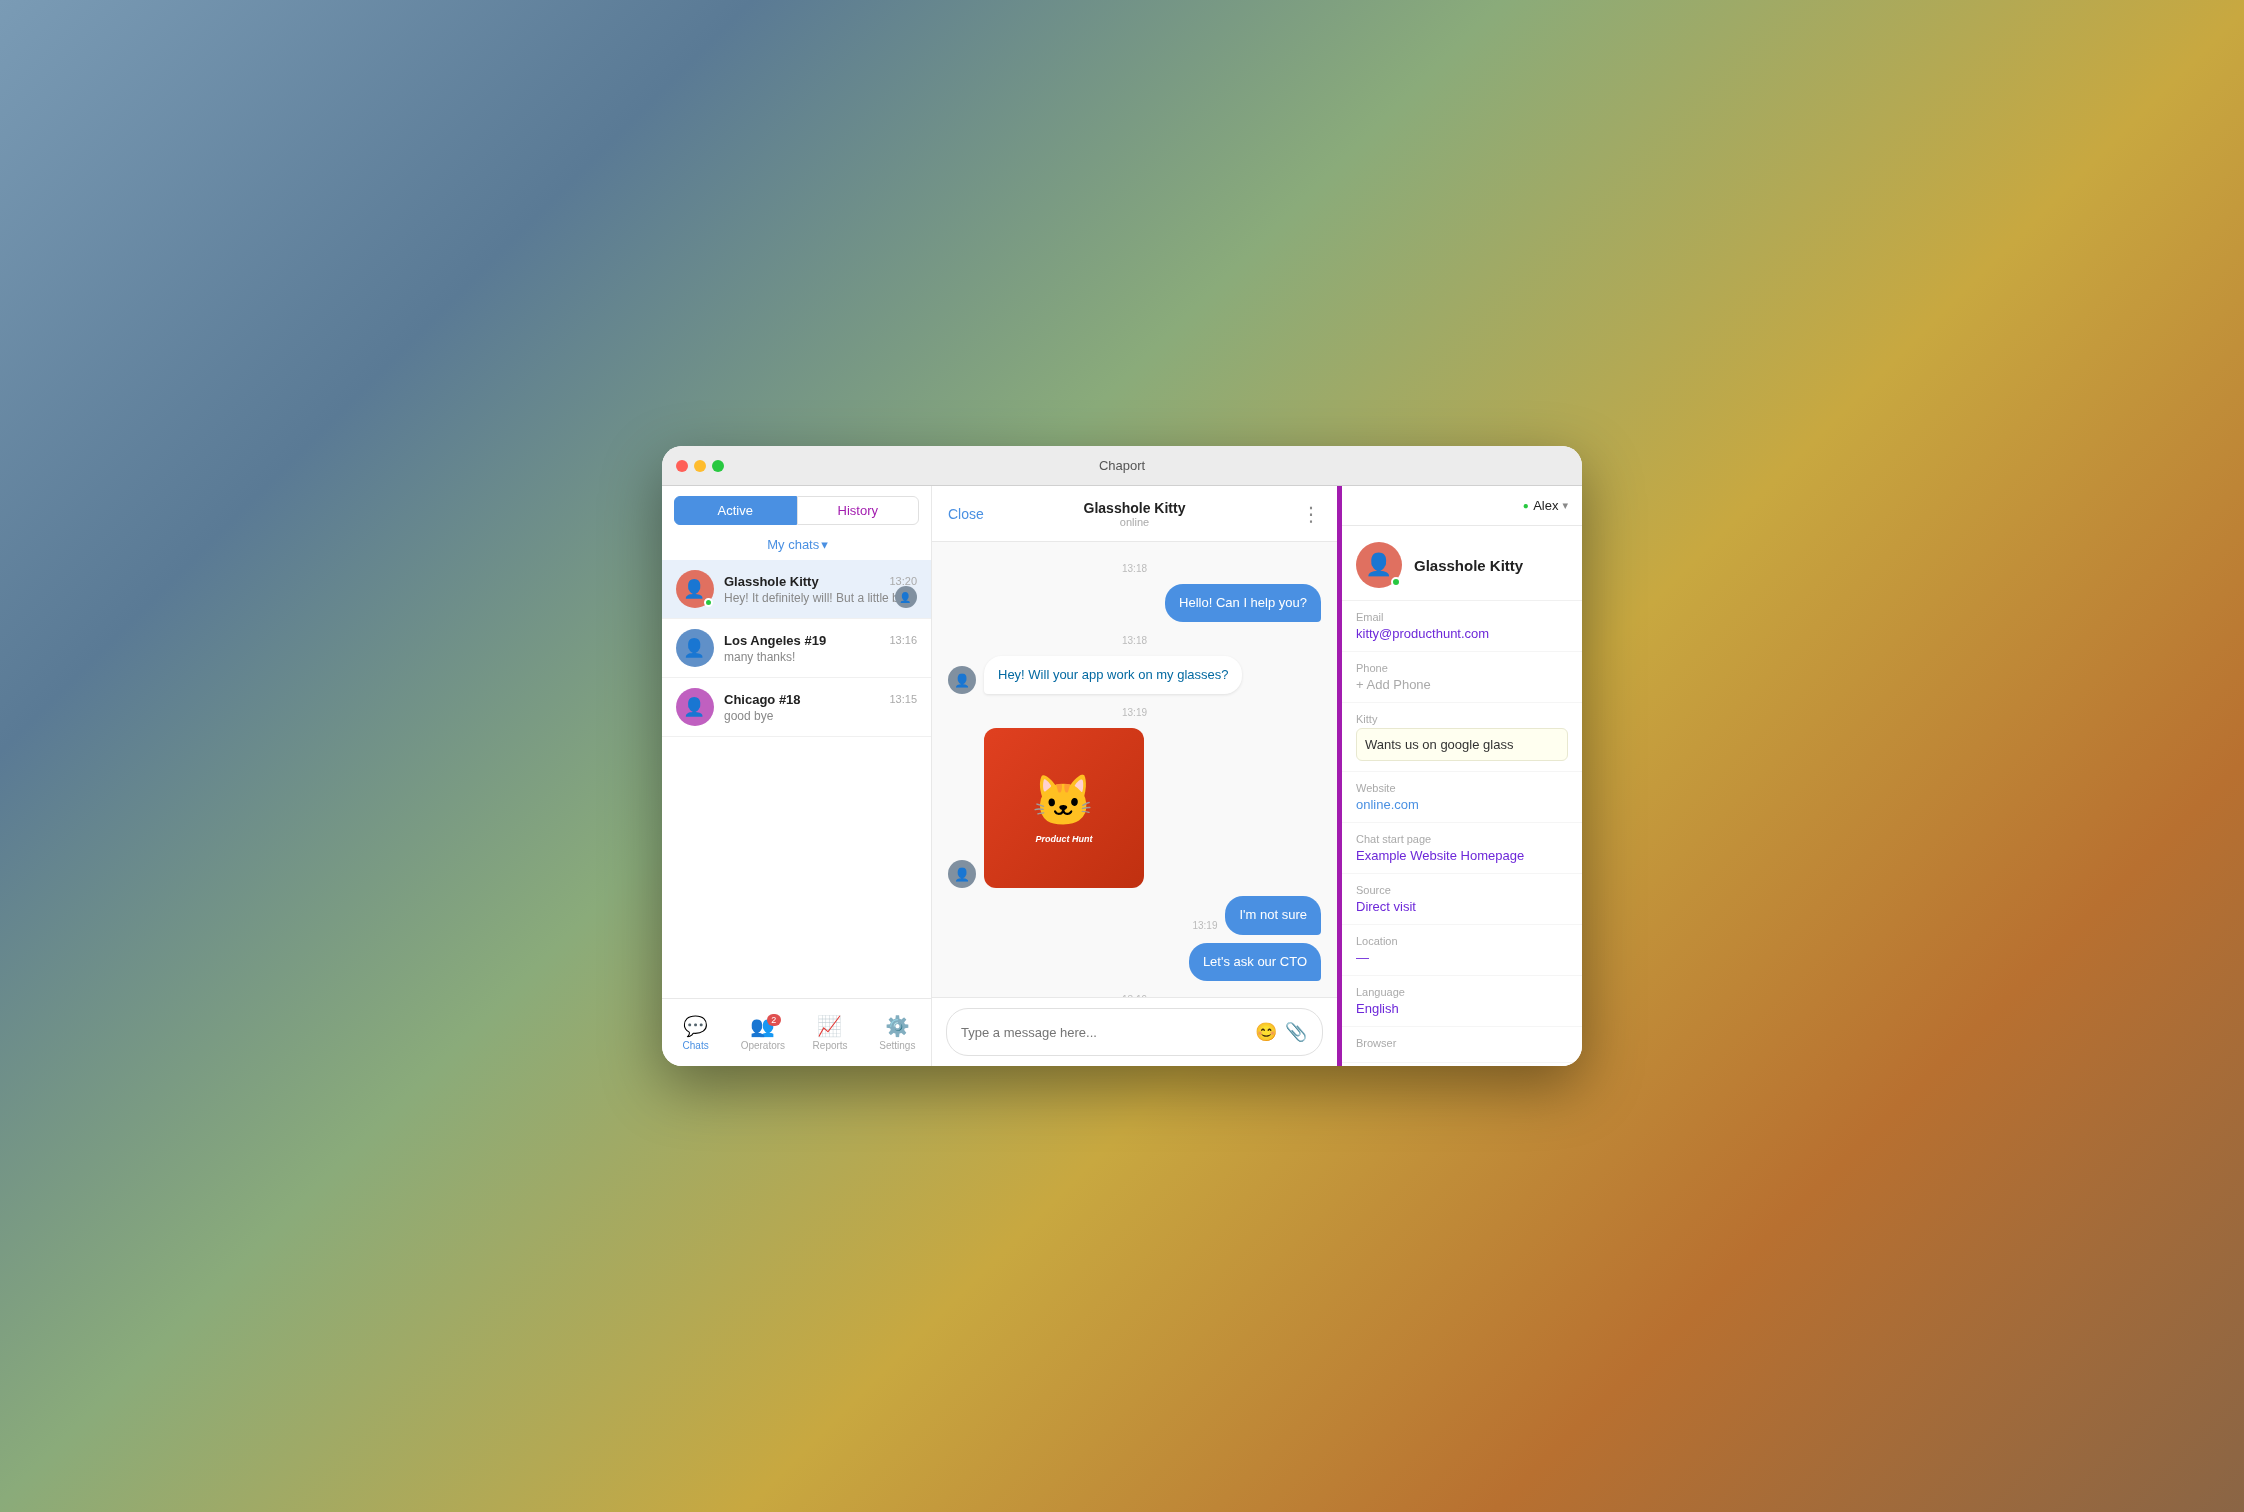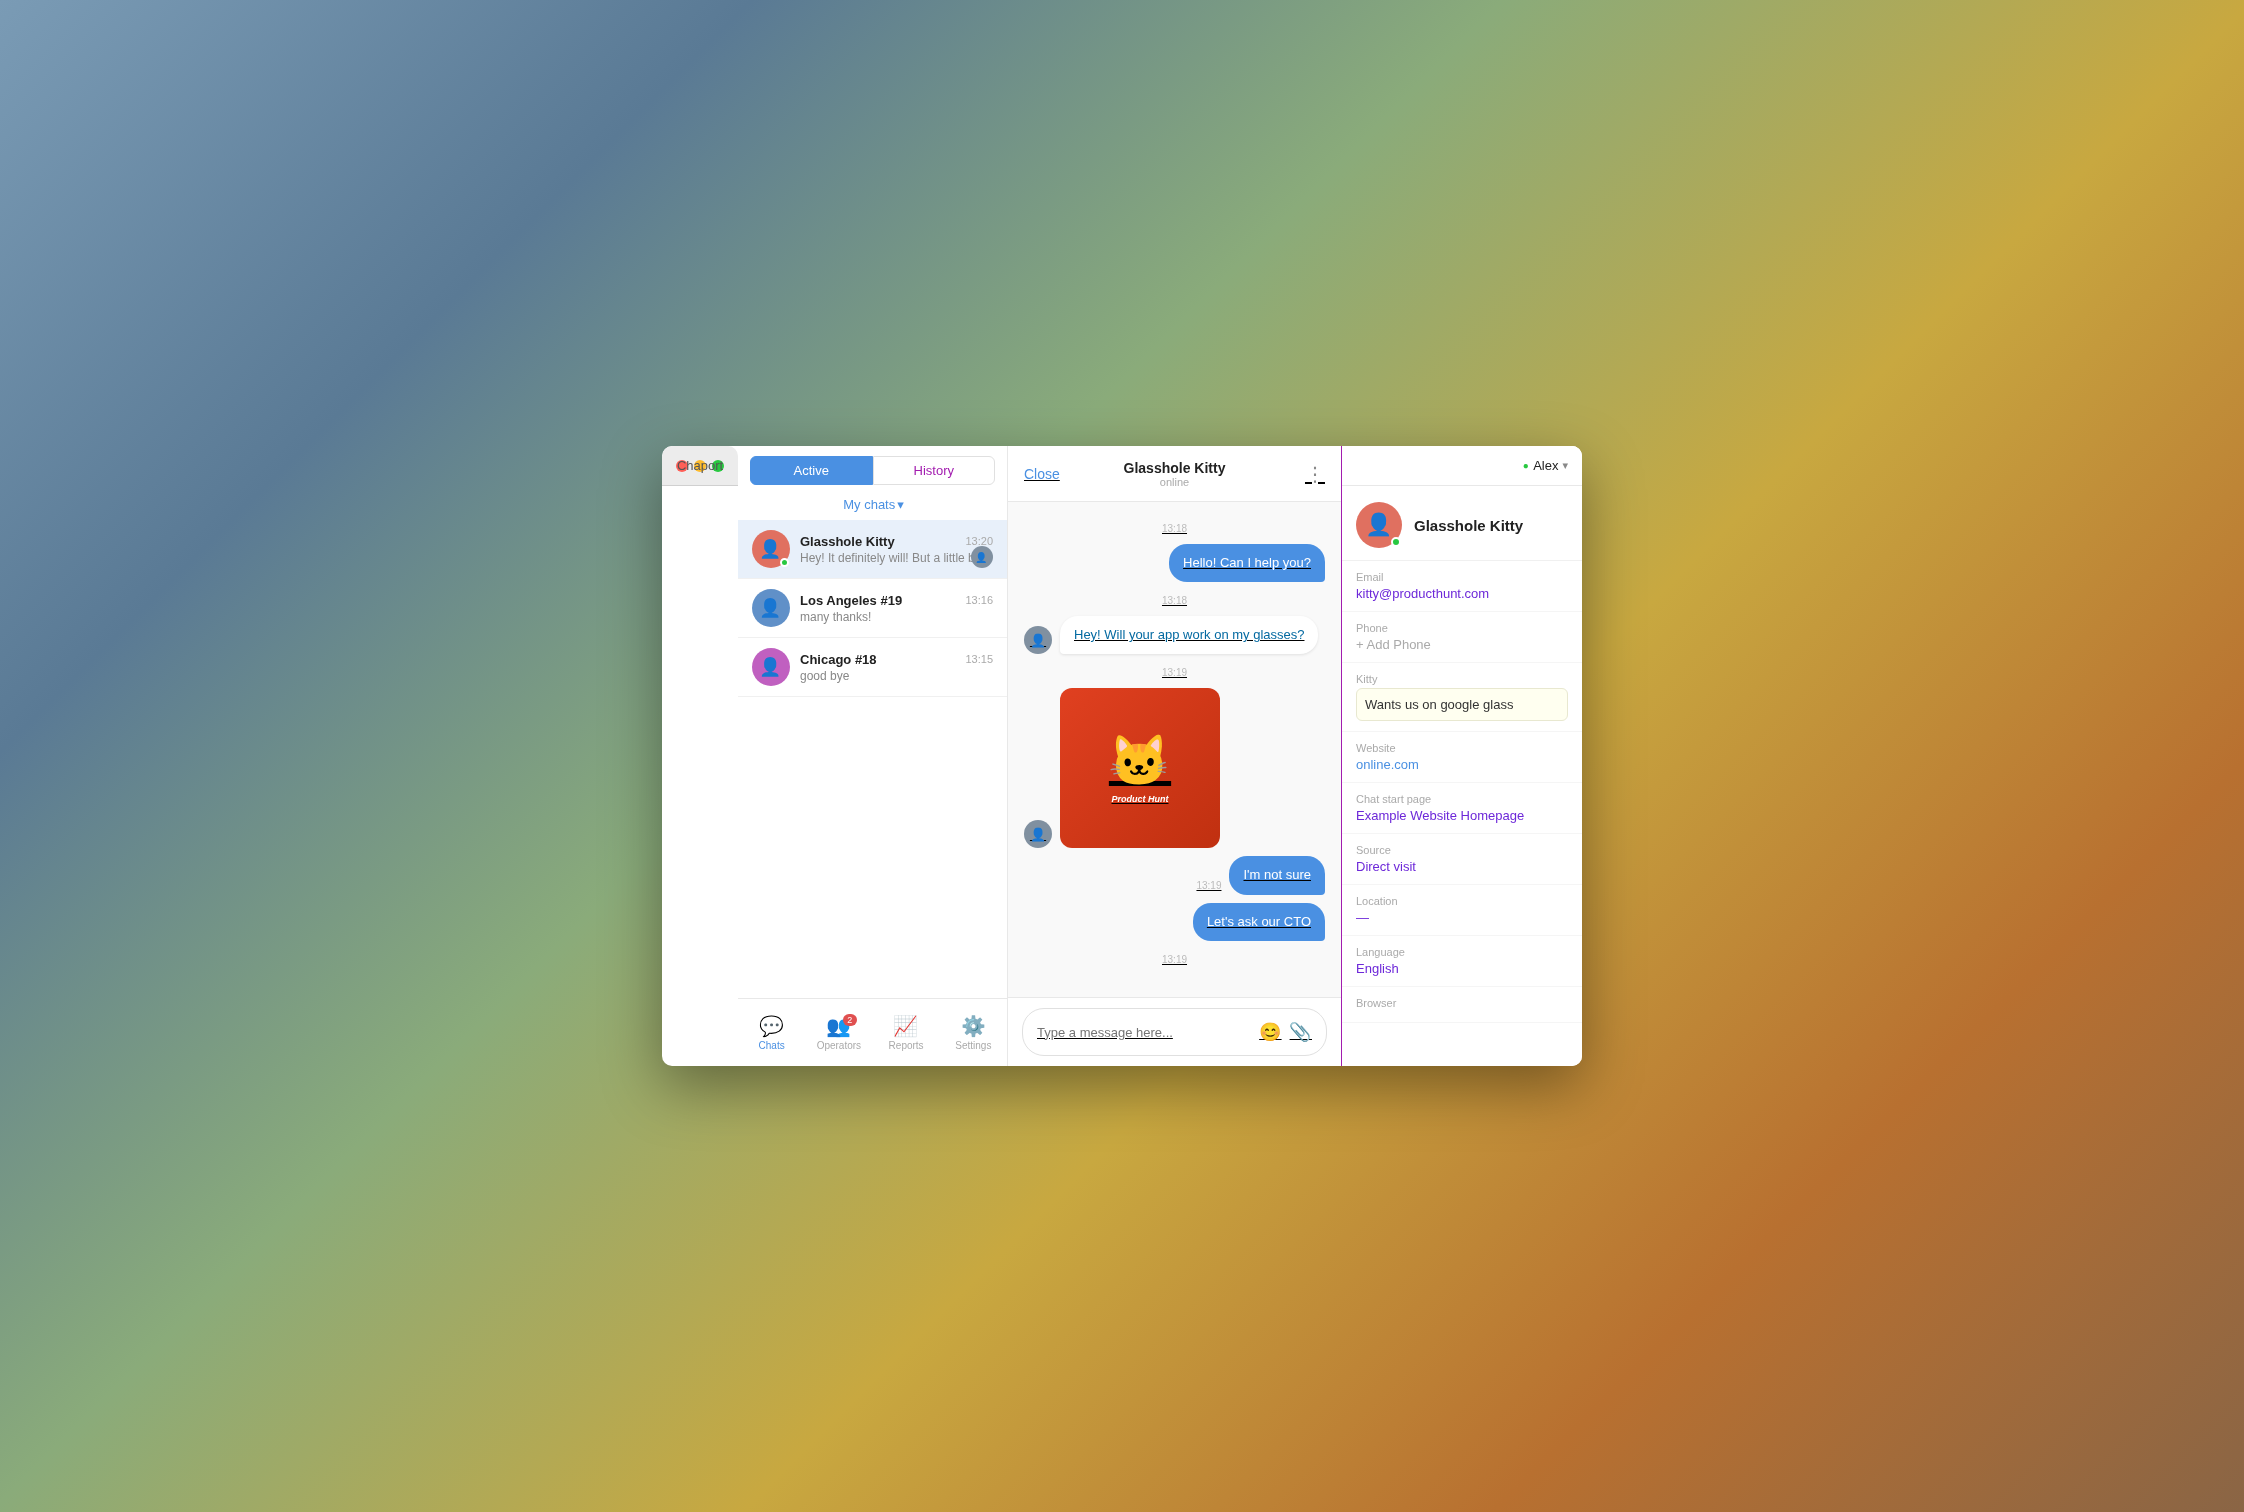--- a/index.html
+++ b/index.html
@@ -6,23 +6,23 @@
     body {
       font-family: -apple-system, BlinkMacSystemFont, 'Helvetica Neue', sans-serif;
       background: linear-gradient(135deg, #7a9bb5 0%, #5a7a95 20%, #8aab7a 40%, #c8a840 60%, #b87030 80%, #8a6545 100%);
       width: 100vw; height: 100vh;
       display: flex; align-items: center; justify-content: center;
       min-height: 600px;
     }
     .window {
       width: 920px; height: 620px;
       background: #fff;
-      border-radius: 10px;
+      border-radius: 20px;
       box-shadow: 0 20px 60px rgba(0,0,0,0.4);
-      display: flex; flex-direction: row;
+      display: flex; flex-direction: column;
       overflow: hidden;
     }
     
     .titlebar {
       height: 40px;
       background: #ececec;
       border-radius: 10px 10px 0 0;
       display: flex; align-items: center;
       padding: 0 14px;
       position: relative;
@@ -127,23 +127,22 @@
     .nav-label { font-size: 10px; color: #aaa; }
     .nav-label.active-label { color: #4a90e2; }
     .nav-badge {
       position: absolute; top: 6px; right: calc(50% - 18px);
       background: #e05050; color: #fff; border-radius: 8px;
       font-size: 9px; padding: 1px 4px; min-width: 14px; text-align: center;
     }
     
     .chat-panel {
       flex: 1; display: flex; flex-direction: column;
-      border-right: 1px solid #a21caf;
+      border-right: 5px solid #a21caf;
       background: #f9f9f9;
-      text-decoration: underline;
     }
     .chat-header {
       height: 56px; background: #fff;
       border-bottom: 1px solid #e8e8e8;
       display: flex; align-items: center;
       padding: 0 16px; flex-shrink: 0;
       position: relative;
     }
     .close-btn {
       color: #4a90e2; font-size: 14px; cursor: pointer;

